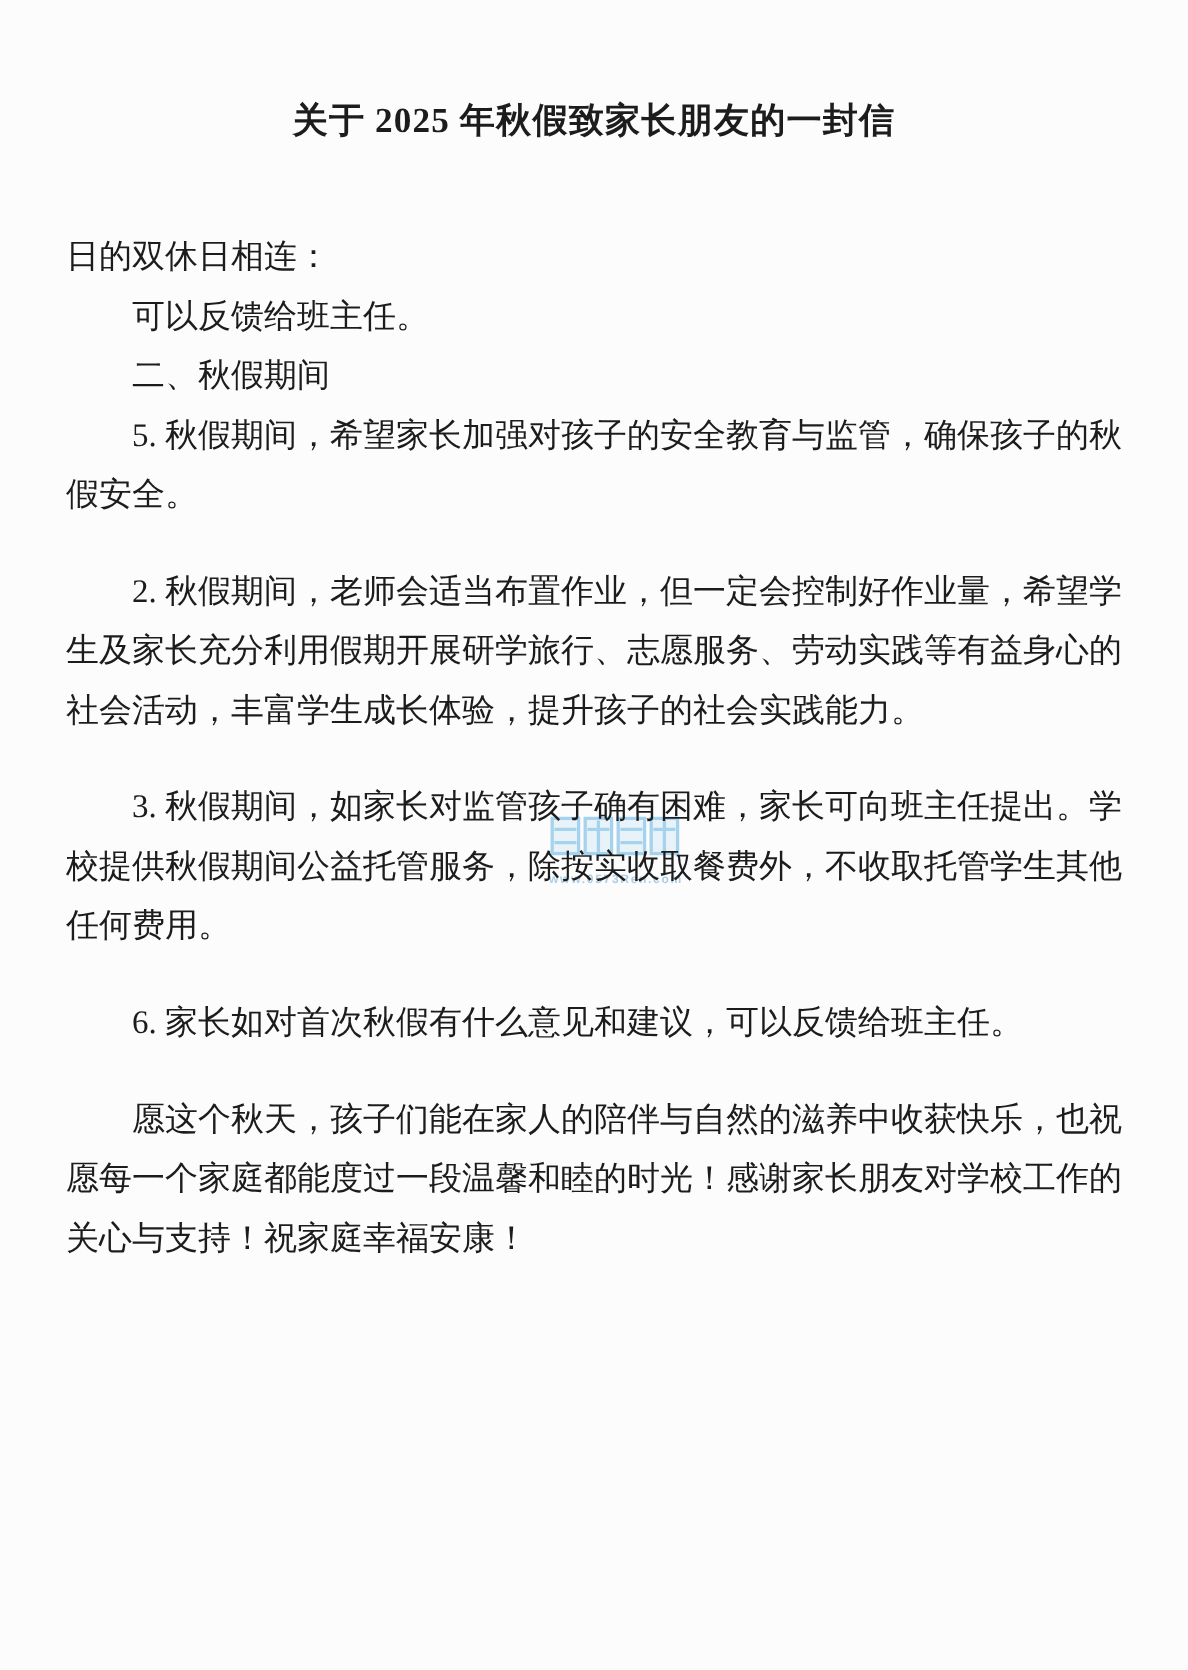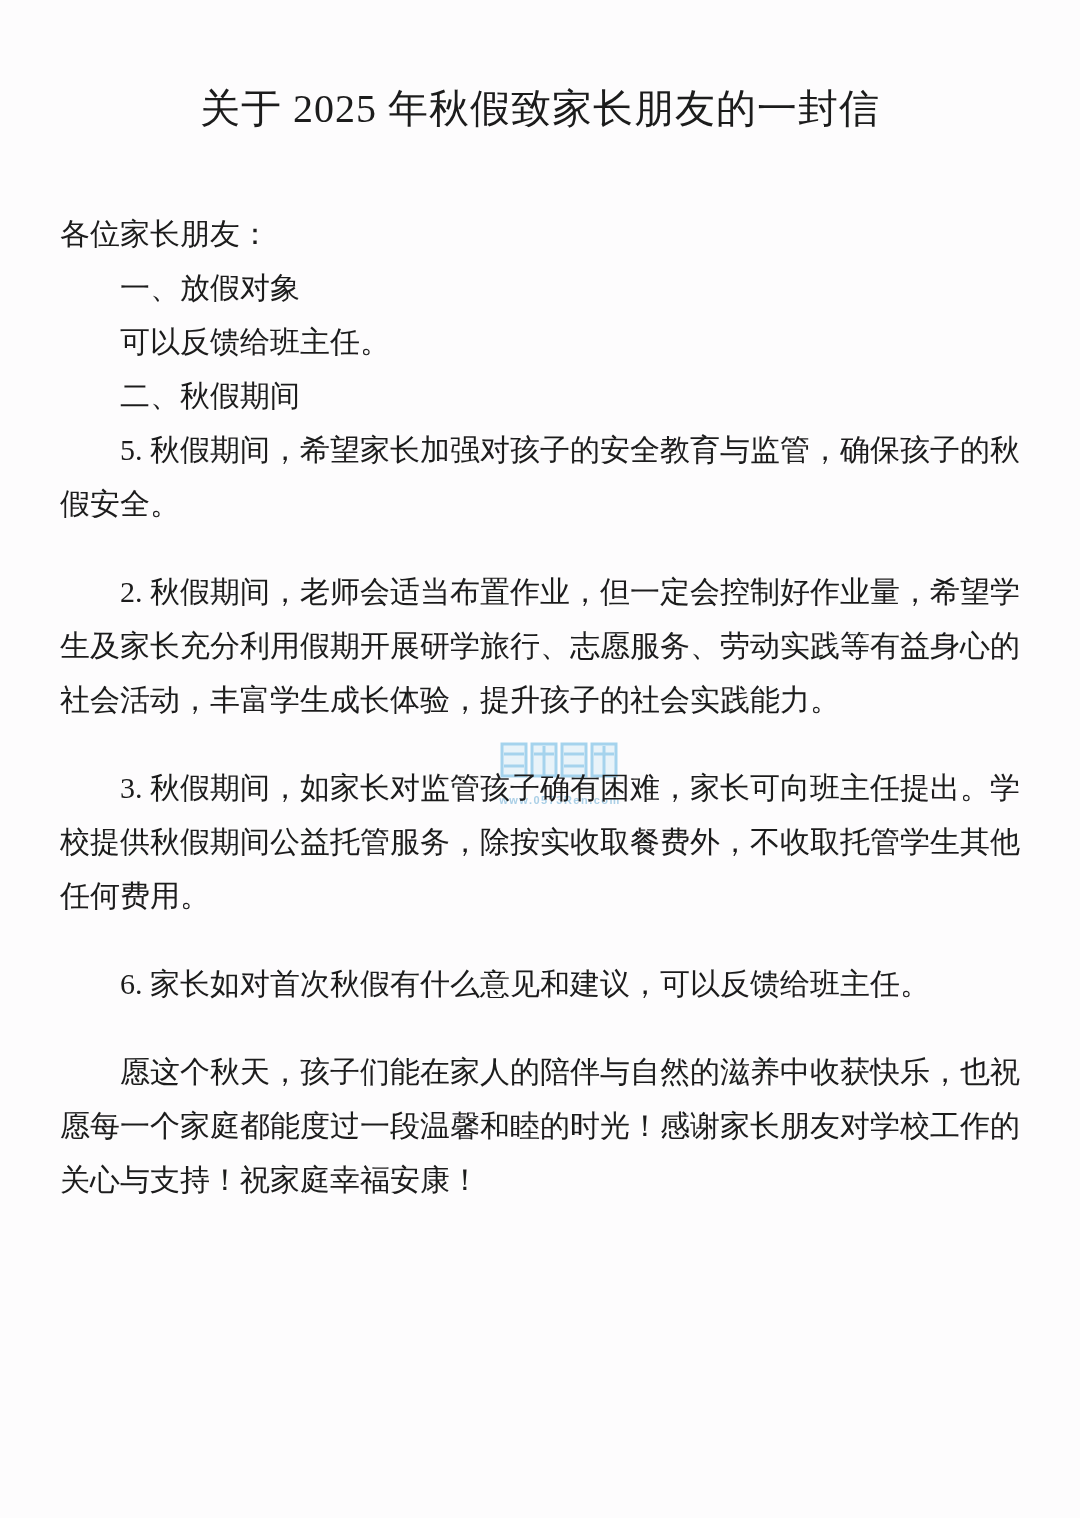--- a/index.html
+++ b/index.html
@@ -12,23 +12,23 @@
     width: 1080px;
     height: 1518px;
     background: #fdfcfd;
     color: #1c1c1c;
     font-family: "Liberation Serif", "DejaVu Serif", serif;
     overflow: hidden;
   }
   .letter-title {
     margin: 85px 60px 74px;
     text-align: center;
-    font-size: 40px;
+    font-size: 32px;
     line-height: 48px;
-    font-weight: 400;
+    font-weight: 700;
     letter-spacing: 1px;
     position: relative;
     z-index: 2;
   }
   .content {
     position: relative;
     z-index: 2;
     margin: 0 60px;
     font-size: 30px;
     line-height: 54px;
@@ -88,22 +88,21 @@
         <path d="M64 16 H84 M64 28 H84"></path>
         <path d="M94 16 H114 M104 8 V38"></path>
       </g>
     </svg>
     <span class="watermark-url">www.0573Ren.com</span>
   </div>
 
   <h1 class="letter-title">关于 2025 年秋假致家长朋友的一封信</h1>
 
   <div class="content">
-    <p class="noindent">各位家长朋友：</p>
-    <p>一、放假对象</p>
+    <p class="noindent">日的双休日相连：</p>
     <p>可以反馈给班主任。</p>
     <p>二、秋假期间</p>
     <p>5. 秋假期间，希望家长加强对孩子的安全教育与监管，确保孩子的秋假安全。</p>
     <p class="gap">2. 秋假期间，老师会适当布置作业，但一定会控制好作业量，希望学生及家长充分利用假期开展研学旅行、志愿服务、劳动实践等有益身心的社会活动，丰富学生成长体验，提升孩子的社会实践能力。</p>
     <p class="gap">3. 秋假期间，如家长对监管孩子确有困难，家长可向班主任提出。学校提供秋假期间公益托管服务，除按实收取餐费外，不收取托管学生其他任何费用。</p>
     <p class="gap">6. 家长如对首次秋假有什么意见和建议，可以反馈给班主任。</p>
     <p class="gap">愿这个秋天，孩子们能在家人的陪伴与自然的滋养中收获快乐，也祝愿每一个家庭都能度过一段温馨和睦的时光！感谢家长朋友对学校工作的关心与支持！祝家庭幸福安康！</p>
   </div>
 
 </div>

